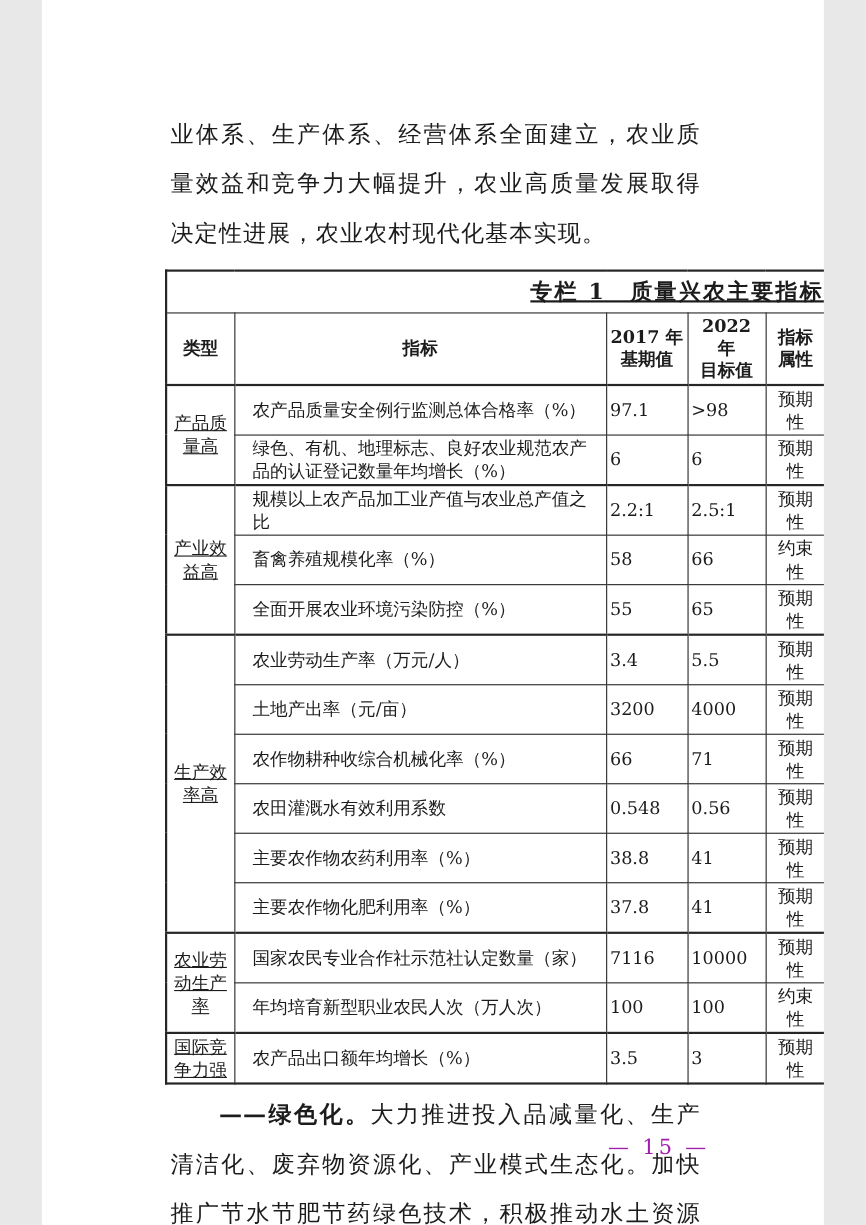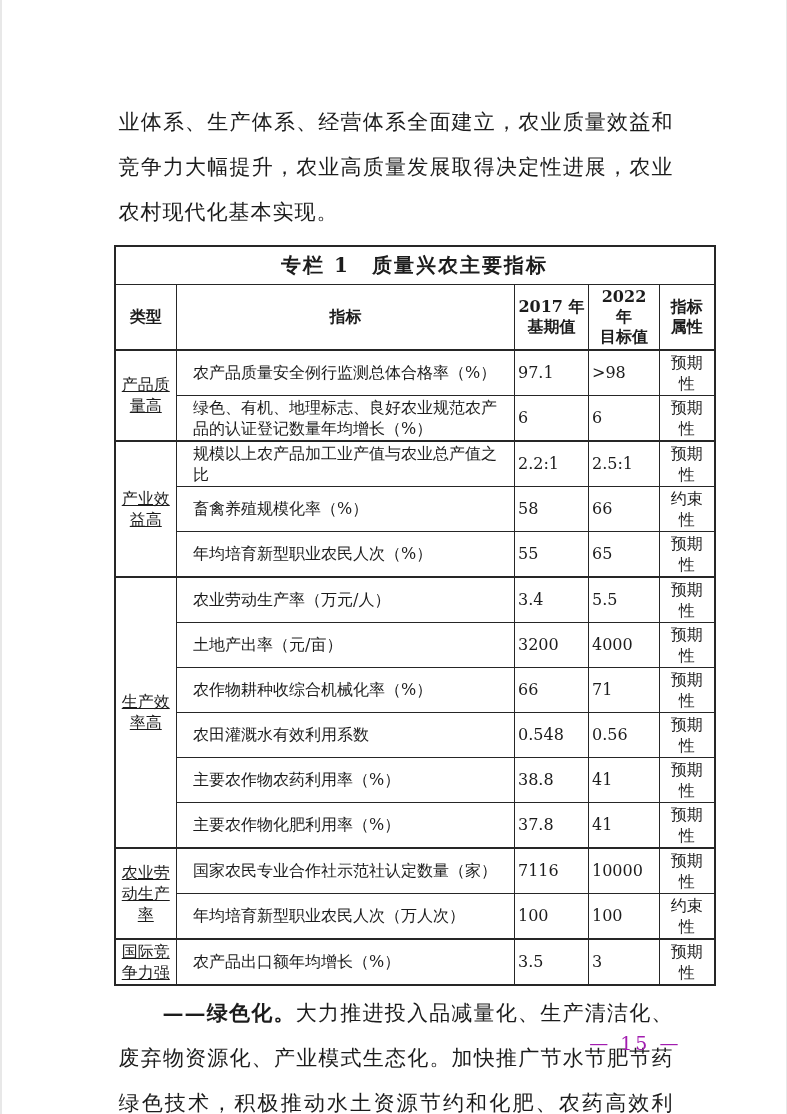--- a/index.html
+++ b/index.html
@@ -1,18 +1,18 @@
 <!DOCTYPE html>
 <html><head>
 <meta charset="utf-8">
 <style>
   html, body { margin: 0; padding: 0; background: #e8e8e8; }
   .page {
     position: relative;
-    width: 784px;
+    width: 711px;
     height: 1114px;
     margin: 0 auto;
     background: #ffffff;
     font-family: "DejaVu Serif", "Liberation Serif", serif;
     color: #1c1c1c;
     overflow: hidden;
     box-sizing: border-box;
     padding-top: 100px;
   }
   .body-para {
@@ -35,23 +35,24 @@
     font-size: 16px;
   }
   table.panel-table th, table.panel-table td {
     border: 1px solid #262626;
     box-sizing: border-box;
   }
   th.panel-title {
     height: 38px;
     font-size: 20px;
     font-weight: bold;
-    text-align: center;
+    text-align: right;
     letter-spacing: 2px;
     border-bottom: 2px solid #262626;
+    text-decoration: underline;
   }
   tr.col-headers th {
     font-weight: bold;
     height: 42px;
     line-height: 20px;
     text-align: center;
     padding: 2px 2px;
     border-bottom: 2px solid #262626;
   }
   tbody td {
@@ -133,21 +134,21 @@
           <td class="num-cell">2.5:1</td>
           <td class="attr-cell">预期性</td>
         </tr>
         <tr>
           <td class="ind-cell">畜禽养殖规模化率（%）</td>
           <td class="num-cell">58</td>
           <td class="num-cell">66</td>
           <td class="attr-cell">约束性</td>
         </tr>
         <tr>
-          <td class="ind-cell">年均培育新型职业农民人次（%）</td>
+          <td class="ind-cell">全面开展农业环境污染防控（%）</td>
           <td class="num-cell">55</td>
           <td class="num-cell">65</td>
           <td class="attr-cell">预期性</td>
         </tr>
         <tr class="group-start">
           <td class="type-cell" rowspan="6">生产效率高</td>
           <td class="ind-cell">农业劳动生产率（万元/人）</td>
           <td class="num-cell">3.4</td>
           <td class="num-cell">5.5</td>
           <td class="attr-cell">预期性</td>

